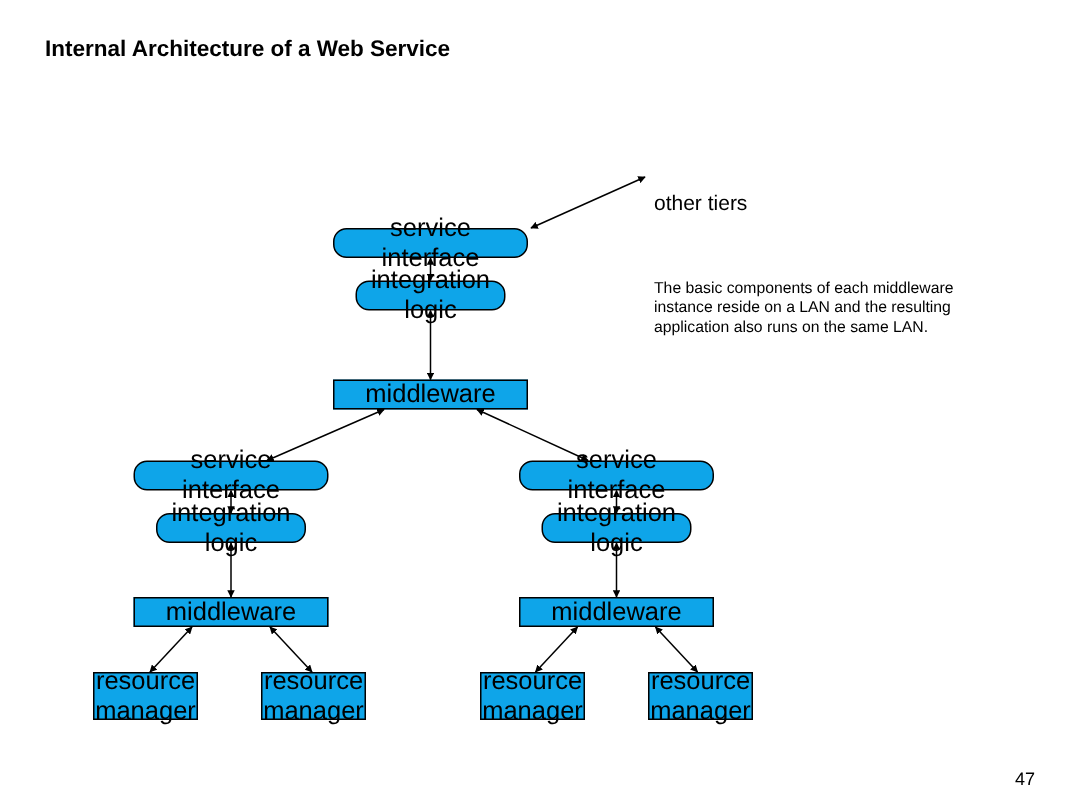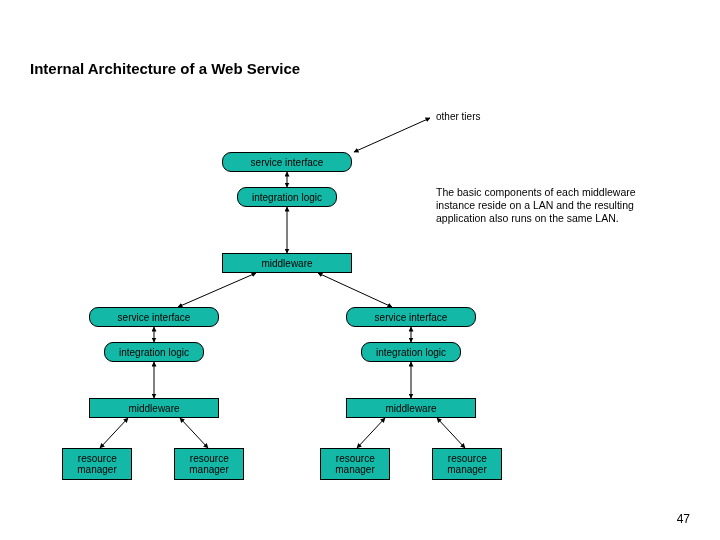--- a/index.html
+++ b/index.html
@@ -12,40 +12,40 @@
     color: #000;
     position: relative;
     overflow: hidden;
   }
   .title {
     position: absolute;
     left: 30px;
     top: 24px;
     font-weight: bold;
     font-size: 15px;
-    margin-top: 36px;
   }
   .box {
     position: absolute;
     border: 1px solid #000;
-    background: #14b8a6;
-    font-size: 10px;
+    background: #0ea5e9;
+    font-size: 17px;
     display: flex;
     align-items: center;
     justify-content: center;
-    text-align: right;
+    text-align: center;
     padding: 2px 4px;
     box-sizing: border-box;
   }
   .round {
     border-radius: 9px;
   }
   .plain {
     position: absolute;
-    font-size: 10px;
+    font-size: 14px;
+    margin-top: 16px;
   }
   .note {
     position: absolute;
     font-size: 10.5px;
     line-height: 1.25;
     width: 230px;
   }
   .pagenum {
     position: absolute;
     right: 30px;

